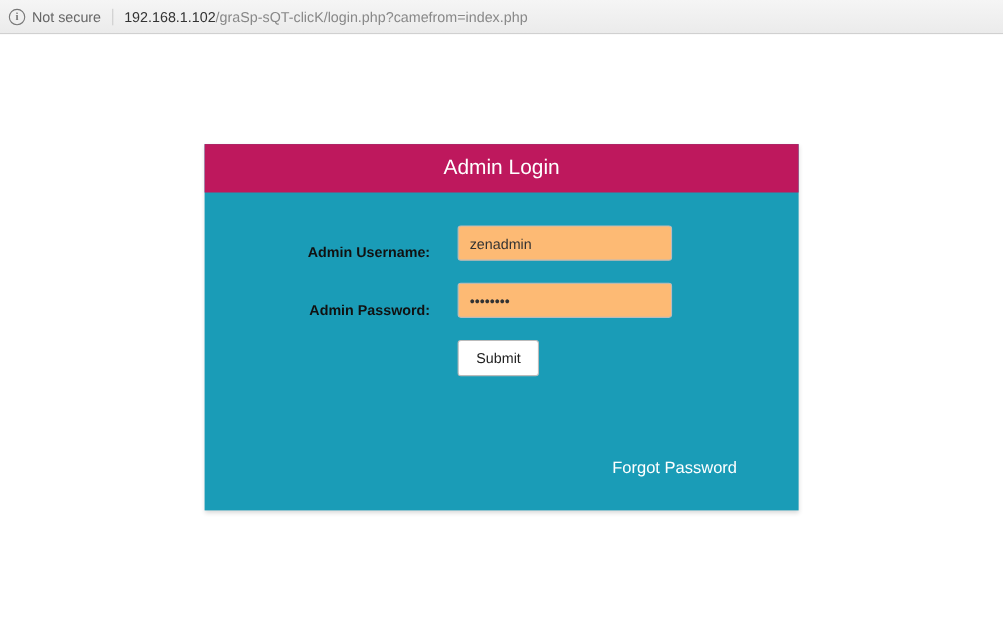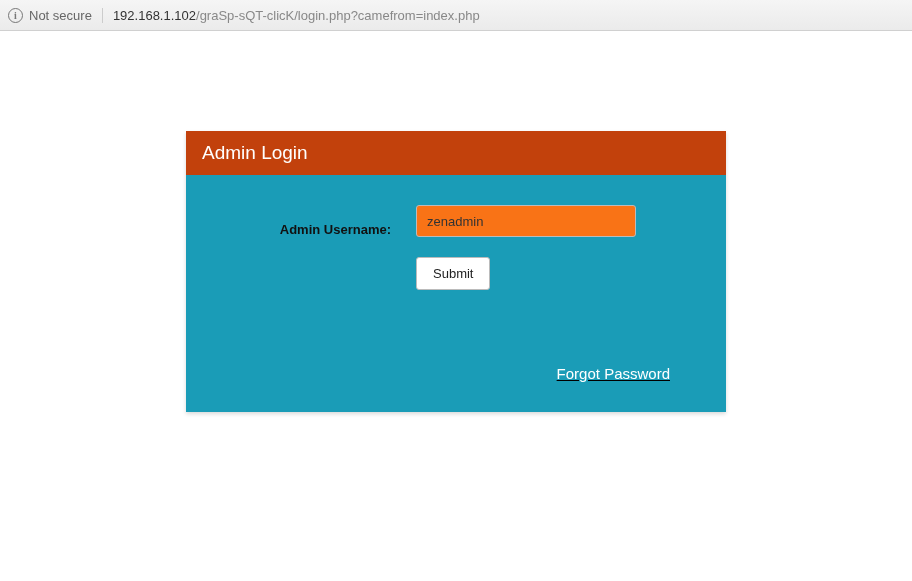--- a/index.html
+++ b/index.html
@@ -57,50 +57,51 @@
       padding-top: 100px;
       display: flex;
       justify-content: center;
     }
     .login-panel {
       width: 540px;
       background: #1a9cb7;
       box-shadow: 0 2px 4px rgba(0,0,0,0.15);
     }
     .login-header {
-      background: #c2410c;
+      background: #be185d;
       color: #fff;
-      padding: 11px 16px;
+      text-align: center;
+      padding: 11px 0;
       font-size: 19px;
       font-weight: normal;
     }
     .login-form {
       padding: 30px 40px 30px 40px;
     }
     .form-row {
       display: flex;
       align-items: flex-end;
       margin-bottom: 20px;
     }
     .form-label {
       width: 190px;
       text-align: right;
       padding-right: 25px;
       font-size: 13px;
       font-weight: bold;
       color: #111;
     }
     .form-input {
-      width: 220px;
+      width: 195px;
       height: 32px;
       border: 1px solid #bbb;
       border-radius: 3px;
       padding: 0 10px;
       font-size: 13px;
-      background: #f97316;
+      background: #fdba74;
       color: #333;
       font-family: Verdana, Arial, sans-serif;
     }
     .submit-row {
       margin-left: 190px;
       margin-top: 18px;
     }
     .submit-button {
       background: #fff;
       border: 1px solid #bbb;
@@ -109,21 +110,20 @@
       font-size: 13px;
       font-weight: normal;
       color: #222;
       cursor: pointer;
       font-family: Verdana, Arial, sans-serif;
     }
     .forgot-link {
       text-align: right;
       padding: 75px 16px 0 0;
       font-size: 15px;
-      text-decoration: underline;
     }
     .forgot-link a {
       color: #fff;
       text-decoration: none;
     }
   </style>
 </head>
 <body>
 
 <div class="browser-bar">
@@ -137,20 +137,24 @@
 </div>
 
 <div class="page-content">
   <div class="login-panel">
     <div class="login-header">Admin Login</div>
     <div class="login-form">
       <div class="form-row">
         <div class="form-label">Admin Username:</div>
         <input type="text" class="form-input" value="zenadmin" style="">
       </div>
+      <div class="form-row">
+        <div class="form-label">Admin Password:</div>
+        <input type="password" class="form-input" value="password" style="">
+      </div>
       <div class="submit-row">
         <button class="submit-button">Submit</button>
       </div>
       <div class="forgot-link">
         <a href="#">Forgot Password</a>
       </div>
     </div>
   </div>
 </div>
 

